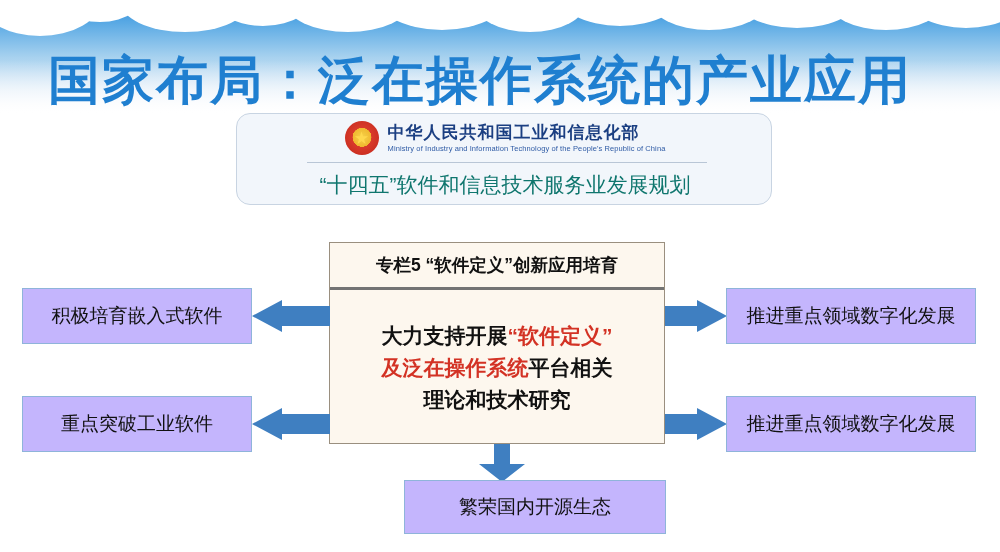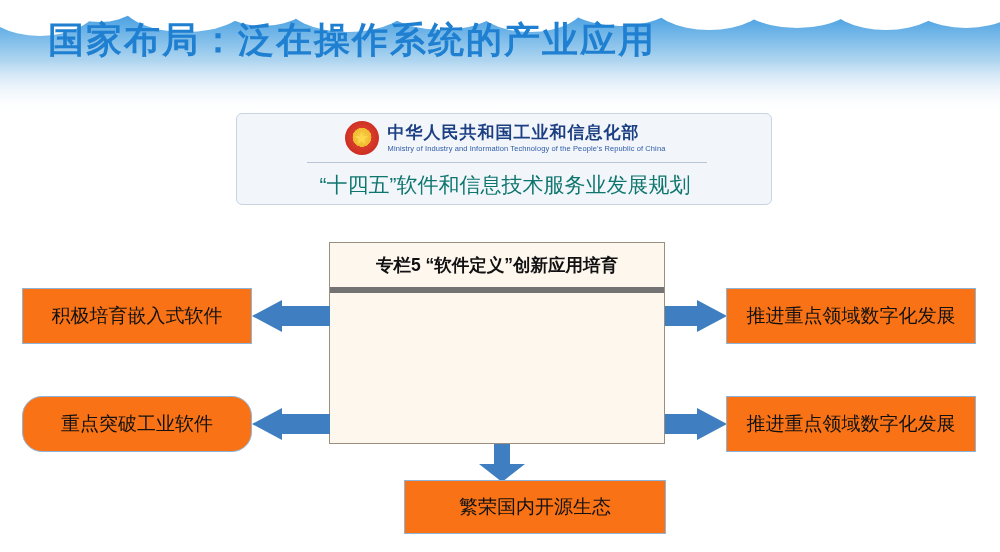--- a/index.html
+++ b/index.html
@@ -33,38 +33,38 @@
     position: absolute;
     left: 0; top: 60px;
     width: 1000px; height: 60px;
     background: linear-gradient(to bottom, rgba(255,255,255,0) 0%, #ffffff 88%);
   }
 
   
   .title {
     position: absolute;
     left: 48px;
-    top: 16px;
-    font-size: 36px;
+    top: 46px;
+    font-size: 52px;
     font-weight: bold;
     color: #1f7fd0;
     letter-spacing: 2px;
     white-space: nowrap;
   }
 
   
   .miit-card {
     position: absolute;
     left: 236px;
     top: 113px;
     width: 536px;
     height: 92px;
     background: #f2f6fb;
     border: 1px solid #c8d4e2;
-    border-radius: 6px;
+    border-radius: 14px;
     box-sizing: border-box;
   }
   .miit-top {
     position: absolute;
     left: 0; top: 2px;
     width: 536px;
     height: 44px;
     display: flex;
     align-items: center;
     justify-content: center;
@@ -131,21 +131,21 @@
     left: 329px;
     top: 242px;
     width: 336px;
     height: 202px;
     background: #fdf7ee;
     border: 1px solid #9a8f7f;
     box-sizing: border-box;
   }
   .center-head {
     height: 44px;
-    border-bottom: 6px solid #737373;
+    border-bottom: 3px solid #737373;
     display: flex;
     align-items: center;
     justify-content: center;
     font-size: 17.5px;
     font-weight: bold;
     color: #111111;
     white-space: nowrap;
   }
   .center-body {
     height: 156px;
@@ -161,32 +161,32 @@
     font-size: 21px;
     font-weight: bold;
     line-height: 32px;
     color: #111111;
   }
   .hl { color: #d33224; }
 
   
   .sbox {
     position: absolute;
-    background: #f97316;
+    background: #c4b5fd;
     border: 1px solid #8fb4da;
     box-sizing: border-box;
     display: flex;
     align-items: center;
     justify-content: center;
     font-size: 19px;
     color: #111111;
     white-space: nowrap;
   }
   #box-embedded   { left: 22px;  top: 288px; width: 230px; height: 56px; }
-  #box-industrial { left: 22px;  top: 396px; width: 230px; height: 56px; border-radius: 20px; }
+  #box-industrial { left: 22px;  top: 396px; width: 230px; height: 56px; }
   #box-digital    { left: 726px; top: 288px; width: 250px; height: 56px; }
   #box-keyfields  { left: 726px; top: 396px; width: 250px; height: 56px; }
   #box-opensource { left: 372px; top: 480px; width: 262px; height: 54px; margin-left: 32px; }
 
   
   .arrow { position: absolute; }
   .arrow svg { display: block; }
 </style>
 </head>
 <body>
@@ -216,20 +216,27 @@
       <div class="miit-cn">中华人民共和国工业和信息化部</div>
       <div class="miit-en">Ministry of Industry and Information Technology of the People's Republic of China</div>
     </div>
   </div>
   <div class="miit-rule"></div>
   <div class="miit-sub">“十四五”软件和信息技术服务业发展规划</div>
 </div>
 
 <div class="center-box">
   <div class="center-head">专栏5 “软件定义”创新应用培育</div>
+  <div class="center-body">
+    <p>
+      <span>大力支持开展</span><span class="hl">“软件定义”</span><br>
+      <span class="hl">及泛在操作系统</span><span>平台相关</span><br>
+      <span>理论和技术研究</span>
+    </p>
+  </div>
 </div>
 
 <div class="arrow" style="left:252px; top:300px;">
   <svg width="78" height="32" viewBox="0 0 78 32">
     <polygon points="78,6 30,6 30,0 0,16 30,32 30,26 78,26" fill="#3f7fc1"></polygon>
   </svg>
 </div>
 <div class="arrow" style="left:252px; top:408px;">
   <svg width="78" height="32" viewBox="0 0 78 32">
     <polygon points="78,6 30,6 30,0 0,16 30,32 30,26 78,26" fill="#3f7fc1"></polygon>

